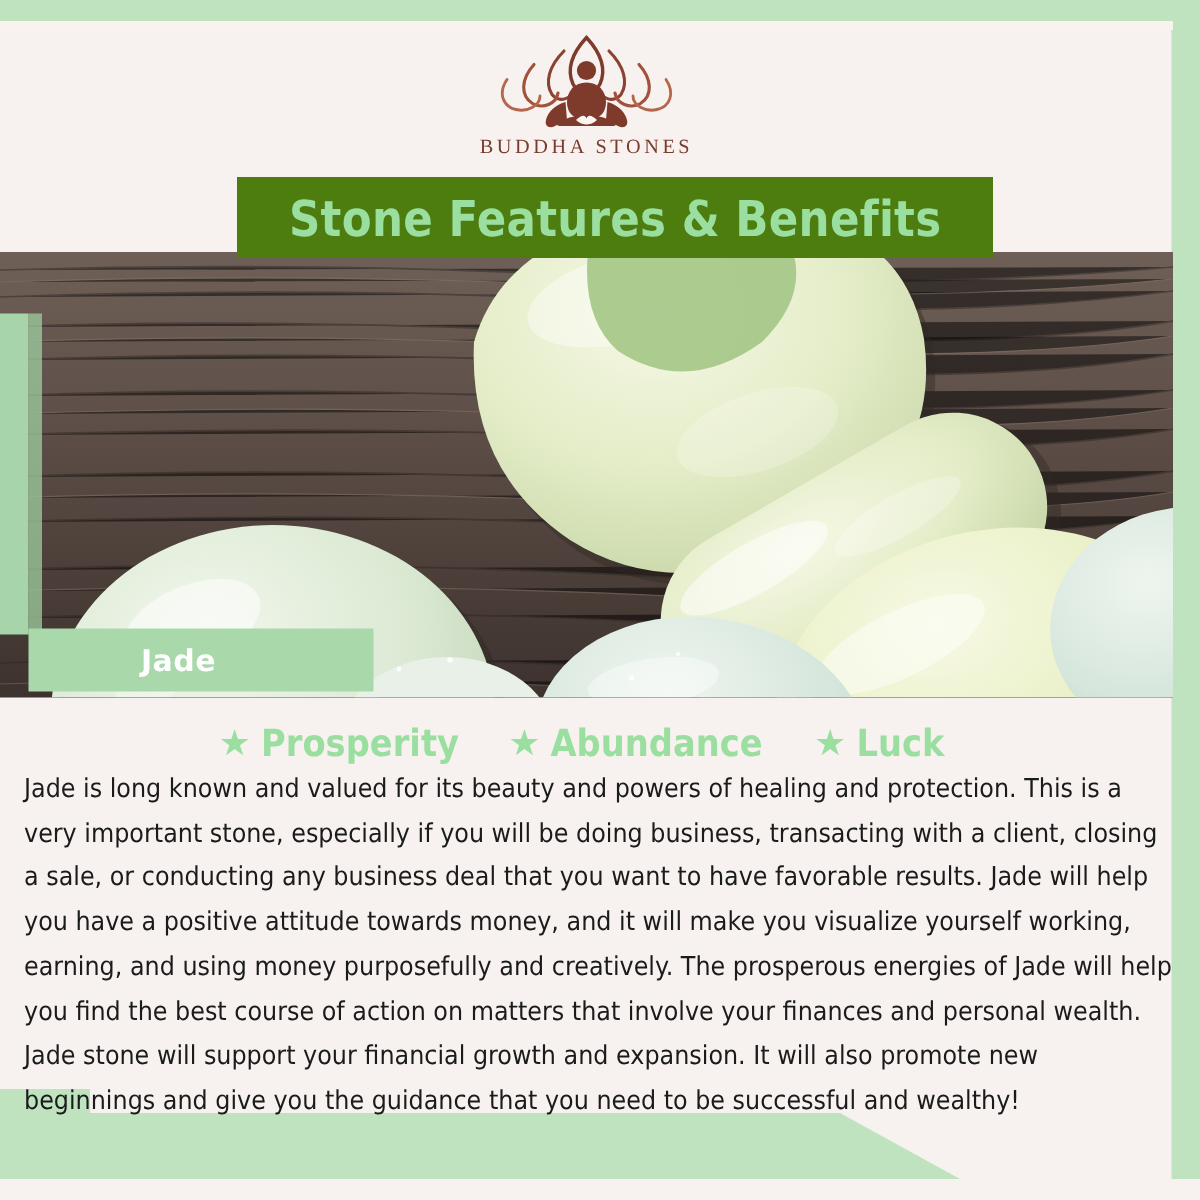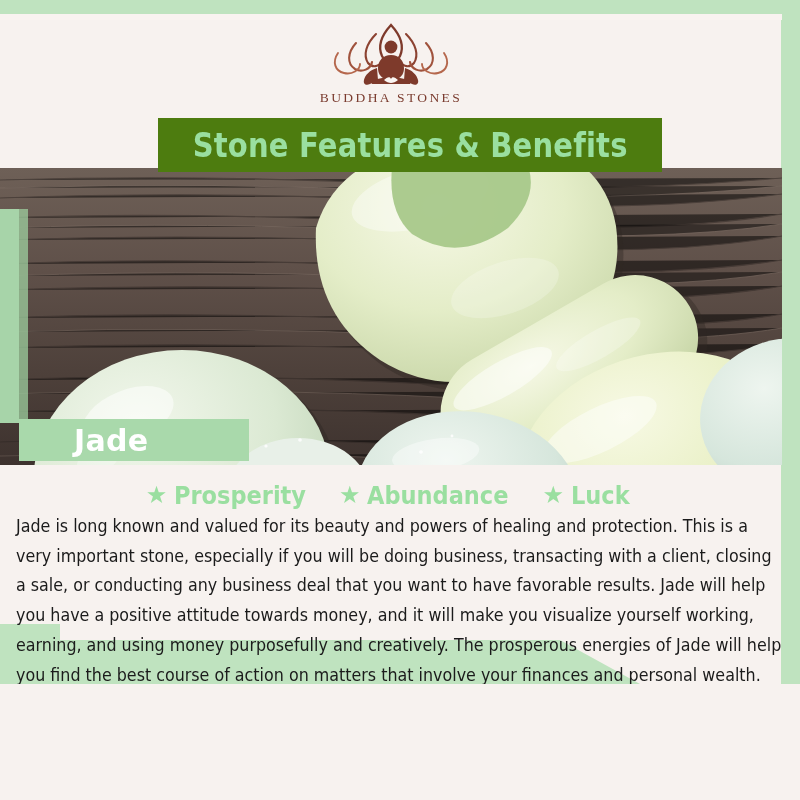--- a/index.html
+++ b/index.html
@@ -7,21 +7,21 @@
 
   html, body {
     width:800px; height:800px;
     font-family:"Liberation Sans", sans-serif;
     background:#f7f2ef;
     overflow:hidden;
   }
 
   #page {
     position:relative;
-    width:800px; height:684px;
+    width:800px; height:786px;
     background:#f7f2ef;
     overflow:hidden;
     padding-left:24px;
   }
 
   
   .deco-top-band {
     position:absolute; left:0; top:0;
     width:800px; height:16px;
     background:#bfe3bf;
@@ -115,24 +115,24 @@
 
   
   .jade-bar {
     position:absolute; left:19px; top:419px;
     width:230px; height:42px;
     background:#a9d9ab;
     z-index:8;
     display:flex; align-items:center;
   }
   .jade-bar .jade-text {
-    margin-left:55px;
+    margin-left:75px;
     font-family:"DejaVu Sans", sans-serif;
     font-weight:bold;
-    font-size:30px;
+    font-size:20px;
     color:#ffffff;
     letter-spacing:.3px;
   }
 
   
   .benefits {
     position:absolute; left:0; top:478px;
     width:782px; height:34px;
     z-index:5;
     display:flex; align-items:center; justify-content:center;

